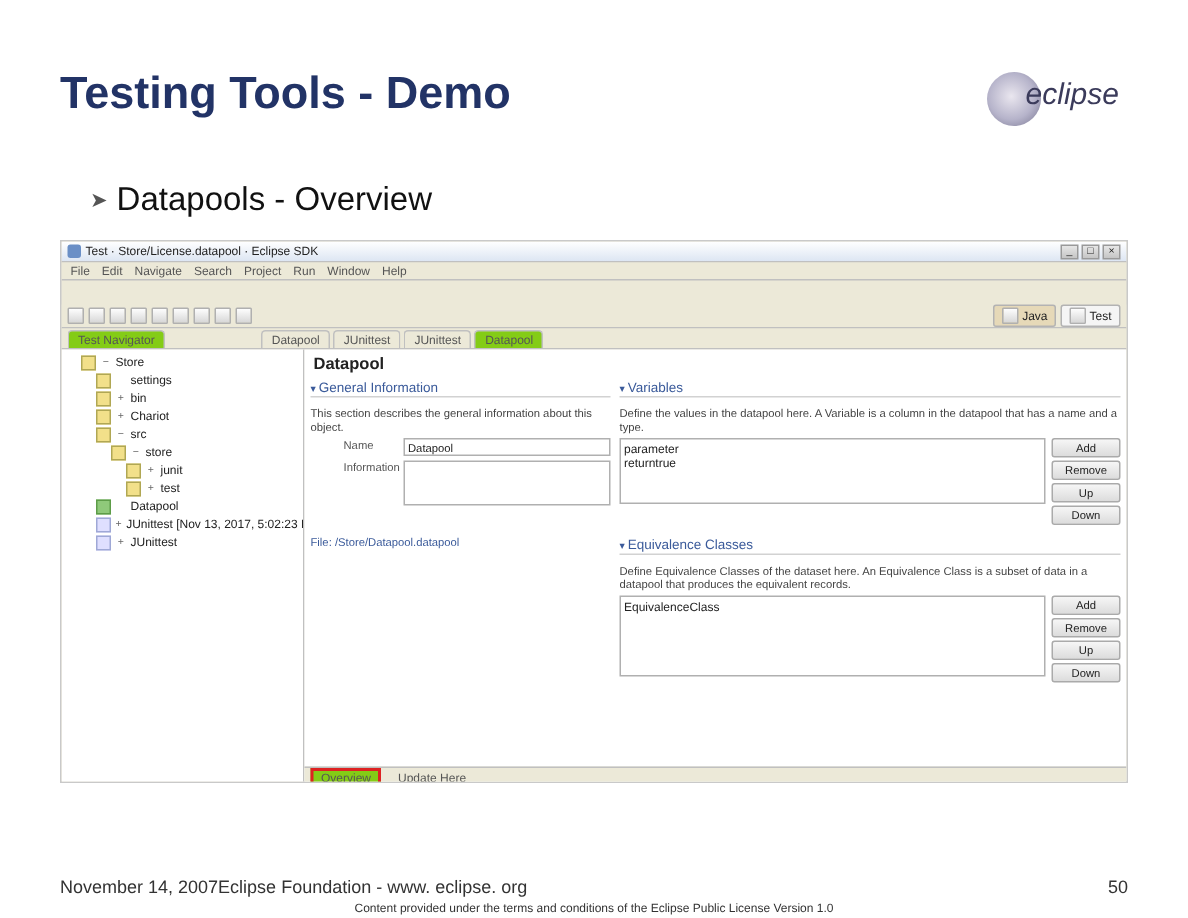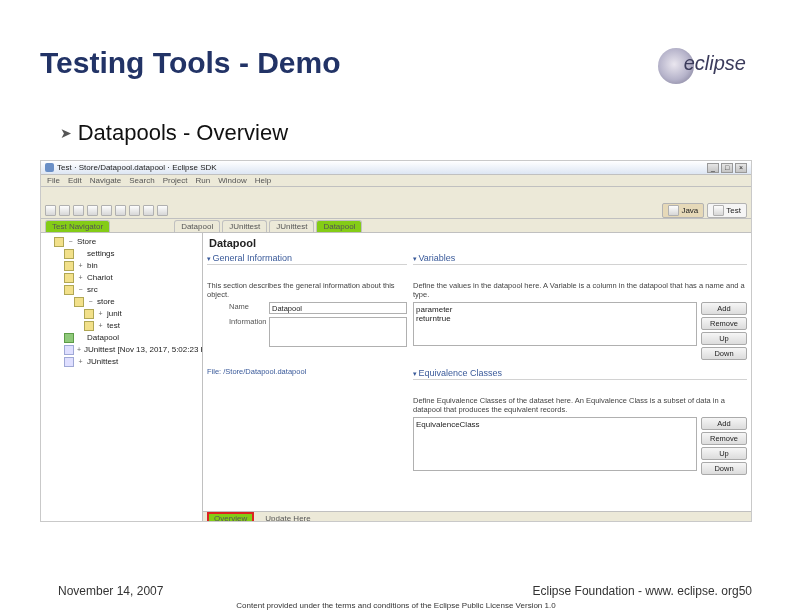--- a/index.html
+++ b/index.html
@@ -196,21 +196,21 @@
     padding: 0 4px;
     gap: 6px;
   }
   .col-left { width: 200px; }
   .col-mid { flex: 1; }
   .sect-head {
     font-size: 9px;
     color: #3a5a9a;
     border-bottom: 1px solid #d2d2d2;
     padding-bottom: 1px;
-    margin-bottom: 16px;
+    margin-bottom: 6px;
     cursor: pointer;
   }
   .sect-head::before { content:"▾ "; color:#3a5a9a; font-size:7px; }
   .sect-desc { font-size: 7.5px; color: #444; line-height: 9px; margin-bottom: 3px; }
   .field-row { display:flex; align-items:flex-start; gap:4px; margin-bottom:3px; font-size:7.5px;margin-left:22px; }
   .field-row label { width: 36px; color:#555; }
   .field-row .input {
     flex:1;
     border: 1px solid #b0b0b0;
     background: #fff;
@@ -263,23 +263,22 @@
   .slide-footer {
     position: absolute;
     bottom: 14px;
     left: 40px;
     right: 40px;
     display: flex;
     justify-content: space-between;
     align-items: center;
     font-size: 12px;
     color: #333;
-    margin-left: 18px;
-  }
-  .slide-footer .center { flex:1; text-align:right; }
+  }
+  .slide-footer .center { flex:1; text-align:left; }
   .slide-license {
     position: absolute;
     bottom: 2px;
     left: 0; right: 0;
     text-align: center;
     font-size: 8px;
     color: #333;
   }
 </style>
 </head>
@@ -293,21 +292,21 @@
 <div class="bullet-row">
   <span class="bullet-arrow">➤</span>
   <span>Datapools - Overview</span>
 </div>
 
 <div class="screenshot-wrap">
 
   <div class="titlebar">
     <div class="left">
       <span class="mini-icon"></span>
-      <span>Test · Store/Datapool.datapool · Eclipse SDK</span>
+      <span>Test · Store/License.datapool · Eclipse SDK</span>
     </div>
     <div class="win-btns">
       <span>_</span>
       <span>□</span>
       <span>×</span>
     </div>
   </div>
 
   <div class="menubar">
     <span>File</span>

